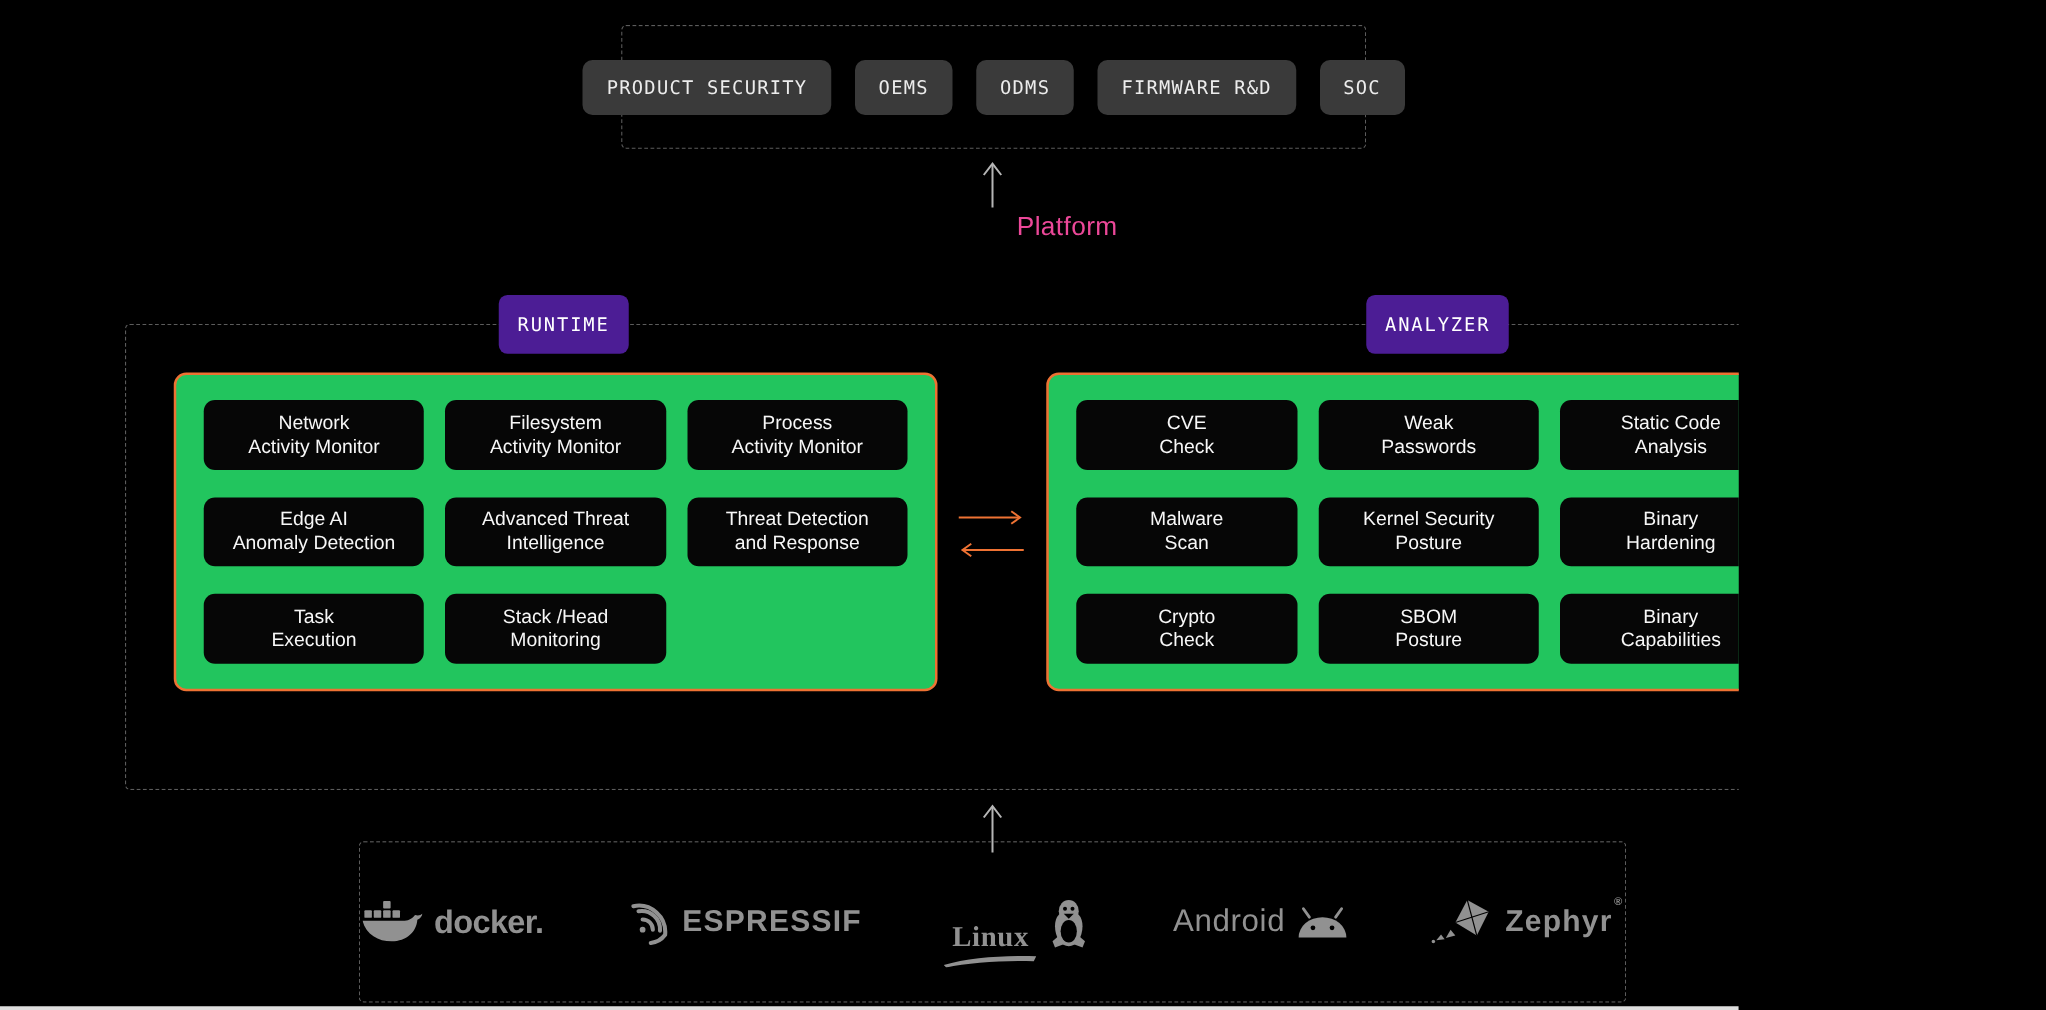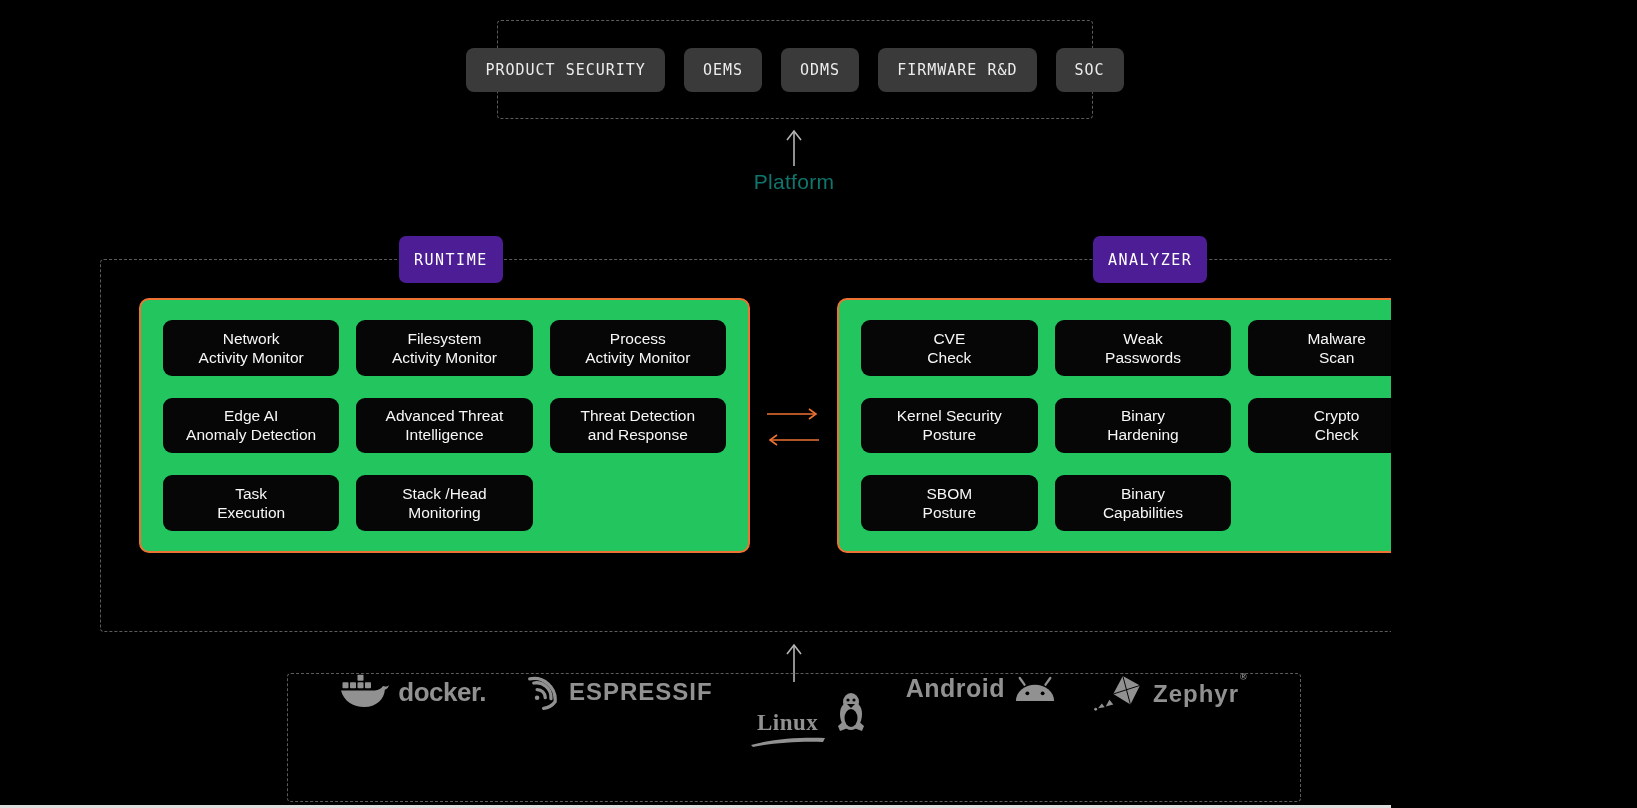--- a/index.html
+++ b/index.html
@@ -3,21 +3,21 @@
 <meta charset="utf-8">
 <style>
   html,body{margin:0;padding:0;background:#000;}
   #canvas{position:relative;width:1391px;height:808px;background:#000;overflow:hidden;
           font-family:"Liberation Sans", sans-serif;}
 
   
   .dashed-box{position:absolute;border:1px dashed #5c5c5c;border-radius:4px;box-sizing:border-box;}
   #top-box{left:497px;top:20px;width:596px;height:99px;display:flex;align-items:center;justify-content:center;gap:19px;}
   #main-box{left:100px;top:259px;width:1389px;height:373px;}
-  #logos-box{left:287px;top:673px;width:1014px;height:129px;display:flex;align-items:flex-start;justify-content:center;gap:38px;box-sizing:border-box;}
+  #logos-box{left:287px;top:673px;width:1014px;height:129px;display:flex;align-items:center;justify-content:center;gap:66px;box-sizing:border-box;}
 
   
   .tag{background:#3a3a3a;color:#ececec;border-radius:8px;height:44px;display:flex;align-items:center;
        padding:0 19px;font-family:"DejaVu Sans Mono", monospace;font-size:15px;letter-spacing:1px;white-space:nowrap;}
 
   
   .section-label{position:absolute;top:236px;height:47px;background:#4c1d95;color:#fff;border-radius:7px;
        display:flex;align-items:center;padding:0 15px;font-family:"DejaVu Sans Mono", monospace;
        font-size:15px;letter-spacing:1.5px;z-index:3;}
   #runtime-label{left:399px;}
@@ -31,29 +31,29 @@
   #analyzer-panel{left:837px;width:612px;}
   .cell{background:#060606;border-radius:9px;color:#f7f7f7;display:flex;align-items:center;justify-content:center;
         text-align:center;font-size:15.5px;line-height:19px;white-space:pre-line;}
 
   
   .arrow{position:absolute;}
   #platform-arrow{left:779px;top:128px;}
   #supply-arrow{left:779px;top:642px;}
   #exchange-arrows{left:762px;top:403px;}
 
-  #platform-text{position:absolute;left:694px;top:170px;width:200px;text-align:center;color:#0f766e;
+  #platform-text{position:absolute;left:694px;top:170px;width:200px;text-align:right;color:#ec4899;
                  font-size:21px;letter-spacing:0.3px;}
 
   
   .logo{display:flex;align-items:center;gap:9px;color:#919191;}
   .logo .word{font-size:26px;font-weight:700;letter-spacing:-0.5px;}
   .logo .word-tech{font-size:24px;font-weight:700;letter-spacing:1px;}
   .logo .word-serif{font-family:"Liberation Serif", serif;font-weight:700;font-size:23px;letter-spacing:0.5px;}
-  .logo .word-android{font-size:25px;font-weight:700;letter-spacing:0.5px;}
+  .logo .word-android{font-size:25px;font-weight:400;letter-spacing:0.5px;}
   .logo .reg{font-size:9px;vertical-align:top;position:relative;top:-8px;left:1px;}
   .linux-word{display:flex;flex-direction:column;align-items:center;gap:1px;}
 
   #bottom-strip{position:absolute;left:0;bottom:0;width:100%;height:3px;background:#dedede;}
 </style>
 </head>
 <body>
 
 <div id="canvas">
 
@@ -96,20 +96,22 @@
 Execution</div>
     <div class="cell">Stack /Head
 Monitoring</div>
   </div>
 
   <div id="analyzer-panel" class="panel">
     <div class="cell">CVE
 Check</div>
     <div class="cell">Weak
 Passwords</div>
+    <div class="cell">Static Code
+Analysis</div>
     <div class="cell">Malware
 Scan</div>
     <div class="cell">Kernel Security
 Posture</div>
     <div class="cell">Binary
 Hardening</div>
     <div class="cell">Crypto
 Check</div>
     <div class="cell">SBOM
 Posture</div>

